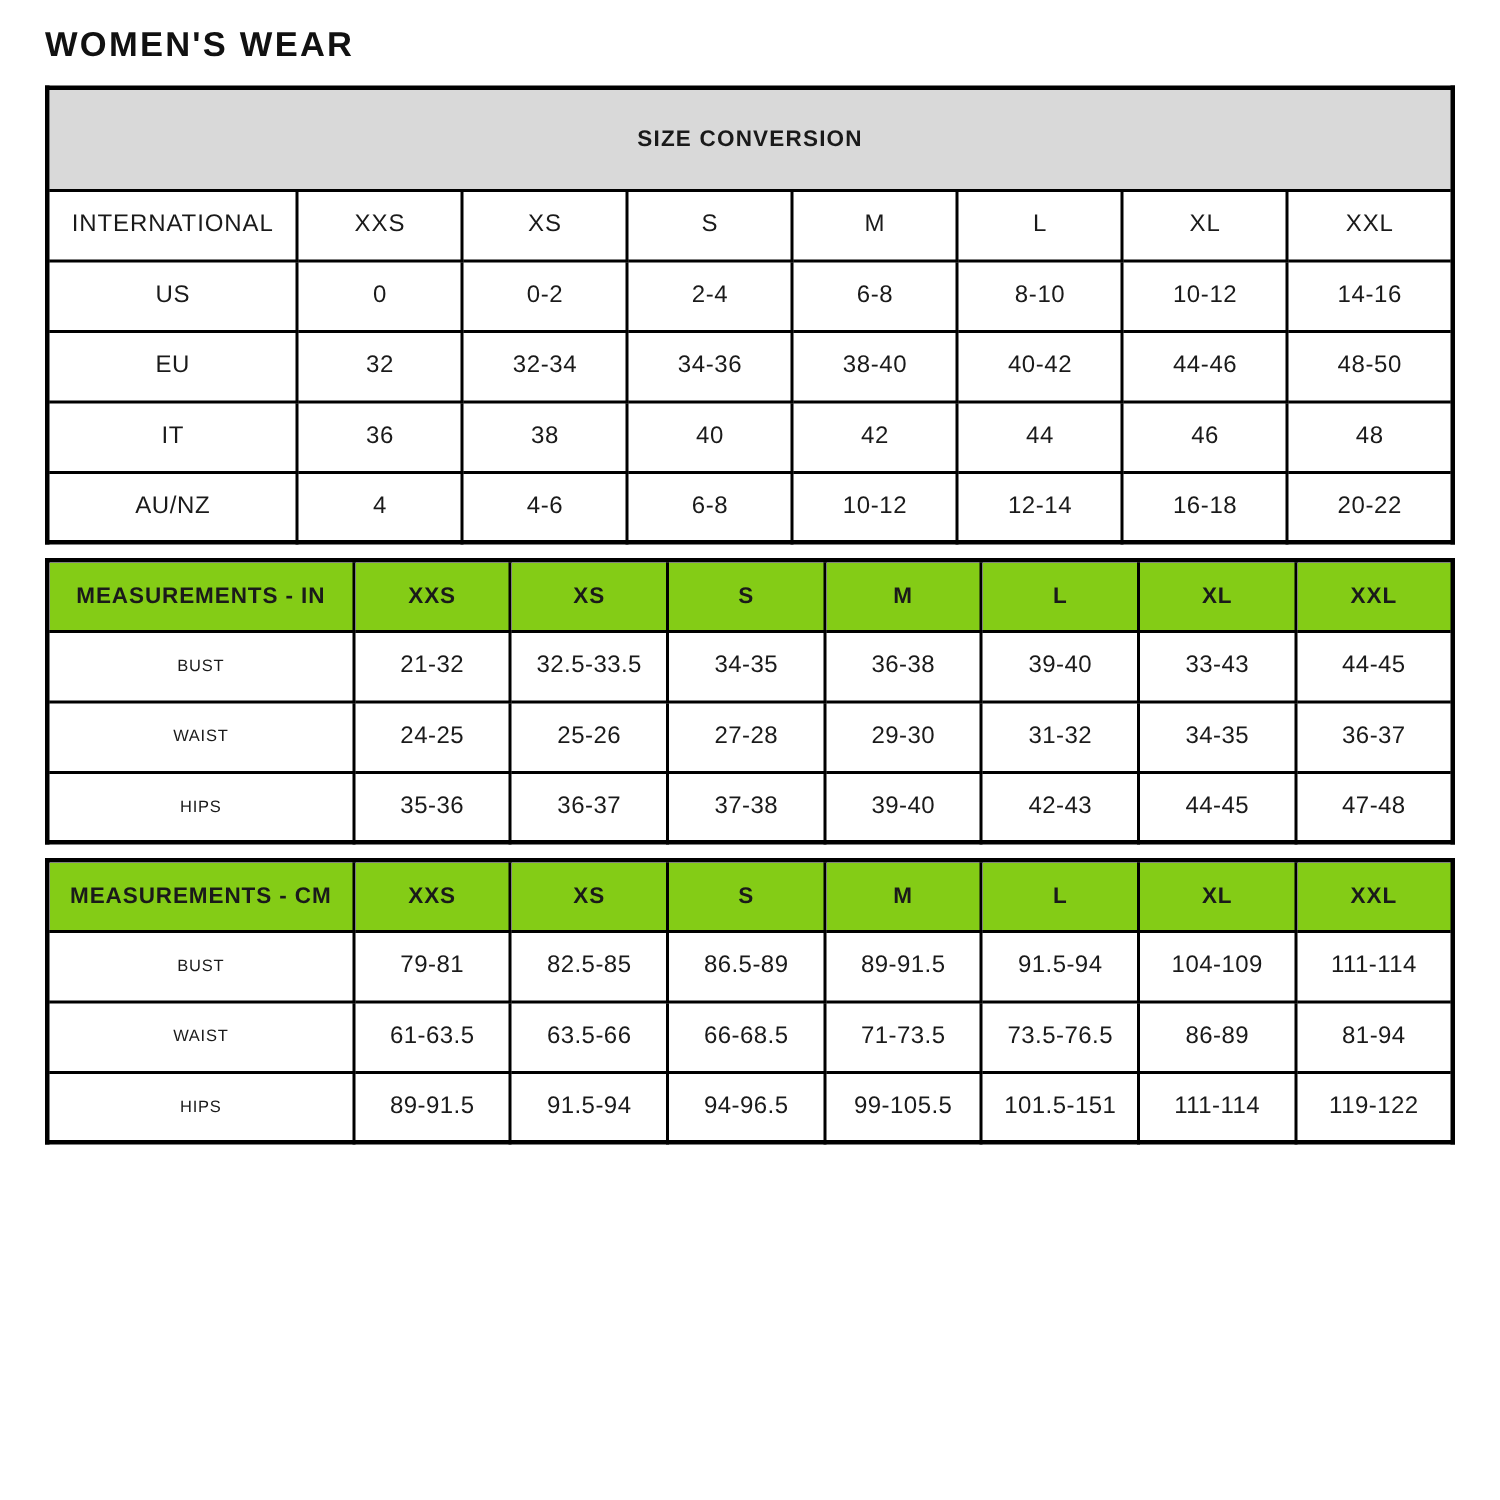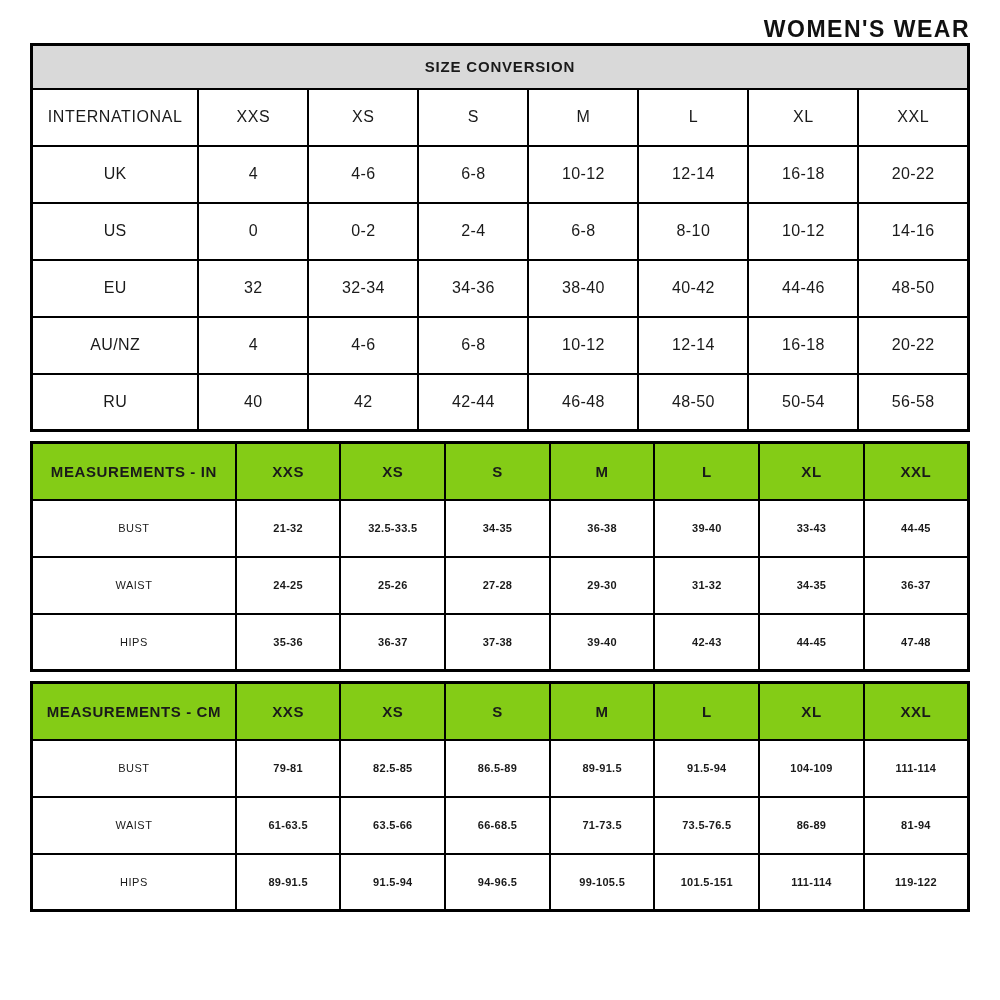--- a/index.html
+++ b/index.html
@@ -8,42 +8,43 @@
     background: #ffffff;
     font-family: "Liberation Sans", "DejaVu Sans", sans-serif;
     color: #1a1a1a;
   }
   .page {
     width: 1000px;
     min-height: 1000px;
     padding: 16px 30px 20px 30px;
   }
   .page-title {
-    text-align: right;
+    text-align: left;
     font-size: 23px;
     font-weight: 700;
     letter-spacing: 1.5px;
     color: #111111;
+    margin-bottom: 14px;
   }
   table {
     width: 100%;
     border-collapse: collapse;
     table-layout: fixed;
     border: 3px solid #000000;
     margin-bottom: 9px;
   }
   th, td {
     border: 2px solid #000000;
     text-align: center;
     vertical-align: middle;
     padding: 2px 4px;
     overflow: hidden;
   }
-  tr { height: 57px; }
-  tr.banner-row { height: 44px; }
+  tr { height: 47px; }
+  tr.banner-row { height: 68px; }
   .banner {
     background: #d9d9d9;
     font-size: 15px;
     font-weight: 700;
     letter-spacing: 0.8px;
   }
   
   .size-table .c-label { width: 17.8%; }
   .size-table .c-size  { width: 11.74%; }
   .size-table th.col-head {
@@ -61,22 +62,22 @@
   
   .meas-table .c-label { width: 21.8%; }
   .meas-table .c-size  { width: 11.17%; }
   .meas-table th.col-head {
     background: #84cc16;
     font-weight: 700;
     font-size: 15px;
     letter-spacing: 0.6px;
   }
   .meas-table td {
-    font-weight: 700;
-    font-size: 11px;
+    font-weight: 400;
+    font-size: 16px;
     letter-spacing: 0.3px;
   }
   .meas-table th.row-label {
     font-weight: 500;
     font-size: 11px;
     letter-spacing: 0.5px;
   }
 </style>
 </head>
 <body>
@@ -100,69 +101,59 @@
           <th class="col-head">XS</th>
           <th class="col-head">S</th>
           <th class="col-head">M</th>
           <th class="col-head">L</th>
           <th class="col-head">XL</th>
           <th class="col-head">XXL</th>
         </tr>
       </thead>
     <tbody>
         <tr>
-          <th class="row-label">UK</th>
-          <td>4</td>
-          <td>4-6</td>
-          <td>6-8</td>
-          <td>10-12</td>
-          <td>12-14</td>
-          <td>16-18</td>
-          <td>20-22</td>
-        </tr>
-        <tr>
           <th class="row-label">US</th>
           <td>0</td>
           <td>0-2</td>
           <td>2-4</td>
           <td>6-8</td>
           <td>8-10</td>
           <td>10-12</td>
           <td>14-16</td>
         </tr>
         <tr>
           <th class="row-label">EU</th>
           <td>32</td>
           <td>32-34</td>
           <td>34-36</td>
           <td>38-40</td>
           <td>40-42</td>
           <td>44-46</td>
           <td>48-50</td>
         </tr>
         <tr>
+          <th class="row-label">IT</th>
+          <td>36</td>
+          <td>38</td>
+          <td>40</td>
+          <td>42</td>
+          <td>44</td>
+          <td>46</td>
+          <td>48</td>
+        </tr>
+        <tr>
           <th class="row-label">AU/NZ</th>
           <td>4</td>
           <td>4-6</td>
           <td>6-8</td>
           <td>10-12</td>
           <td>12-14</td>
           <td>16-18</td>
           <td>20-22</td>
         </tr>
-        <tr>
-          <th class="row-label">RU</th>
-          <td>40</td>
-          <td>42</td>
-          <td>42-44</td>
-          <td>46-48</td>
-          <td>48-50</td>
-          <td>50-54</td>
-          <td>56-58</td>
-        </tr>
       </tbody>
   </table>
 
   <table class="meas-table">
     <colgroup>
         <col class="c-label">
         <col span="7" class="c-size">
       </colgroup>
     <thead>
         <tr>

